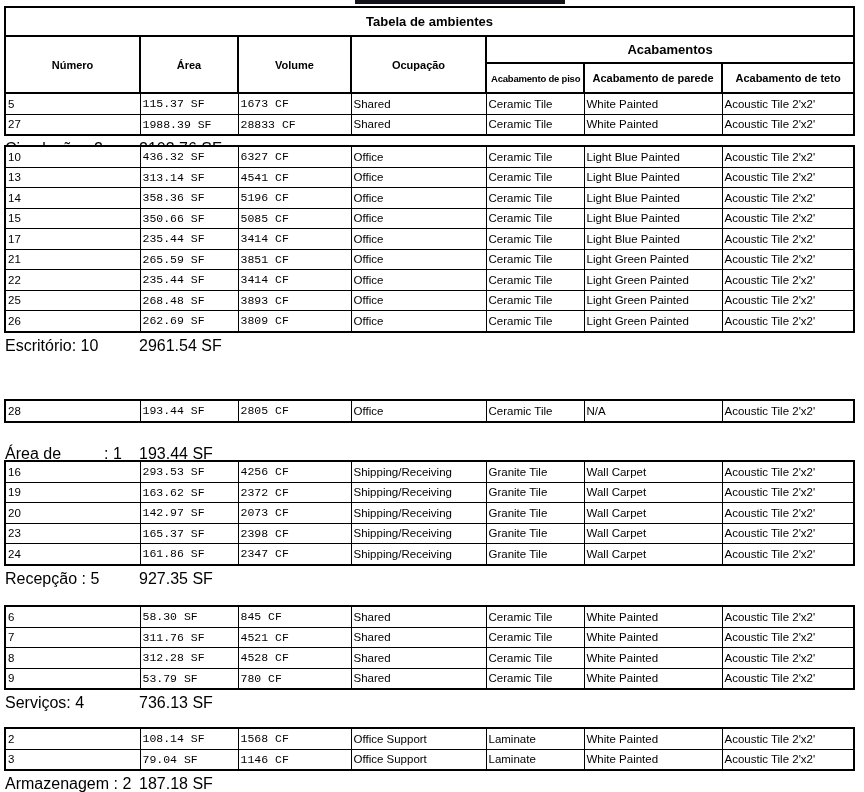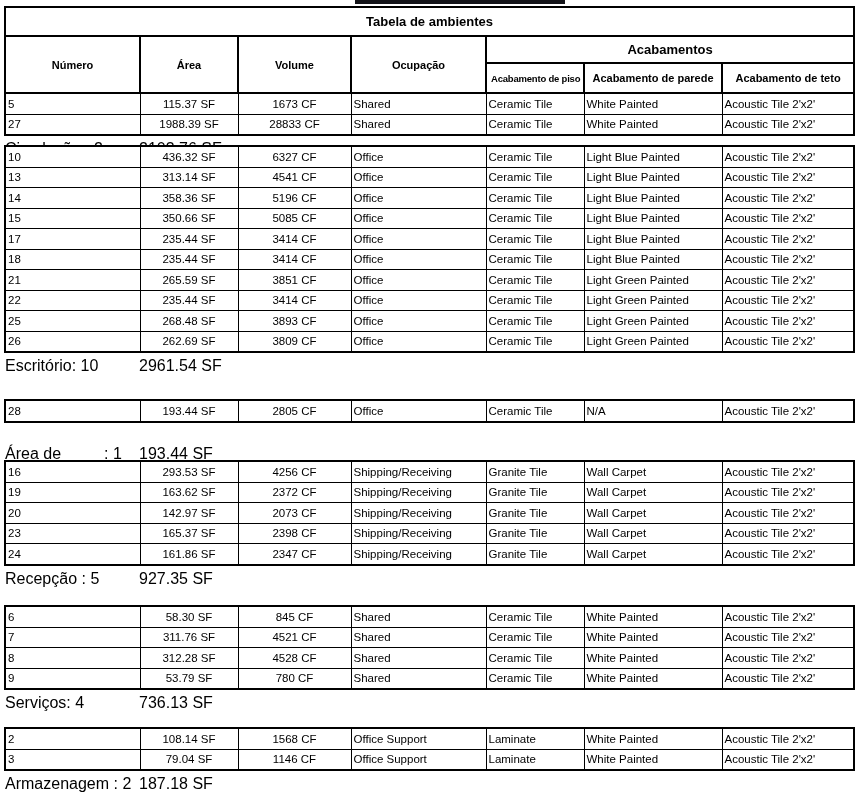--- a/index.html
+++ b/index.html
@@ -21,21 +21,21 @@
   .title-cell{font-size:13px;height:19px;}
   .hdr-main{font-size:11px;}
   .hdr-group{font-size:13px;height:17px;}
   .hdr-sub th{height:20px;font-size:11px;margin-top:39px;}
   .hdr-sub th.piso{font-size:9.5px;letter-spacing:-0.2px;}
 
   .grid td{
     border:1px solid #000;height:19.5px;padding:0 2px;
     font-size:11.5px;overflow:hidden;white-space:nowrap;text-align:left;vertical-align:middle;
   }
-  .grid td.a-center{text-align:center;}
+  .grid td.a-center{text-align:left;font-family:Liberation Mono, monospace;}
 
   .footer{position:relative;height:20px;font-size:16px;}
   .footer.two-line{height:38px;margin-top:18px;}
   .f-label{position:absolute;left:1px;top:4px;white-space:nowrap;}
   .f-count{position:absolute;left:100px;top:4px;white-space:nowrap;}
   .f-label2{position:absolute;left:1px;top:22px;white-space:nowrap;}
   .f-total{position:absolute;left:135px;top:4px;width:98px;text-align:left;white-space:nowrap;}
 </style>
 </head>
 <body>
@@ -150,29 +150,20 @@
             <tr>
               <td>17</td>
               <td class="a-center">235.44 SF</td>
               <td class="a-center">3414 CF</td>
               <td>Office</td>
               <td>Ceramic Tile</td>
               <td>Light Blue Painted</td>
               <td>Acoustic Tile 2'x2'</td>
             </tr>
             <tr>
-              <td>18</td>
-              <td class="a-center">235.44 SF</td>
-              <td class="a-center">3414 CF</td>
-              <td>Office</td>
-              <td>Ceramic Tile</td>
-              <td>Light Blue Painted</td>
-              <td>Acoustic Tile 2'x2'</td>
-            </tr>
-            <tr>
               <td>21</td>
               <td class="a-center">265.59 SF</td>
               <td class="a-center">3851 CF</td>
               <td>Office</td>
               <td>Ceramic Tile</td>
               <td>Light Green Painted</td>
               <td>Acoustic Tile 2'x2'</td>
             </tr>
             <tr>
               <td>22</td>

